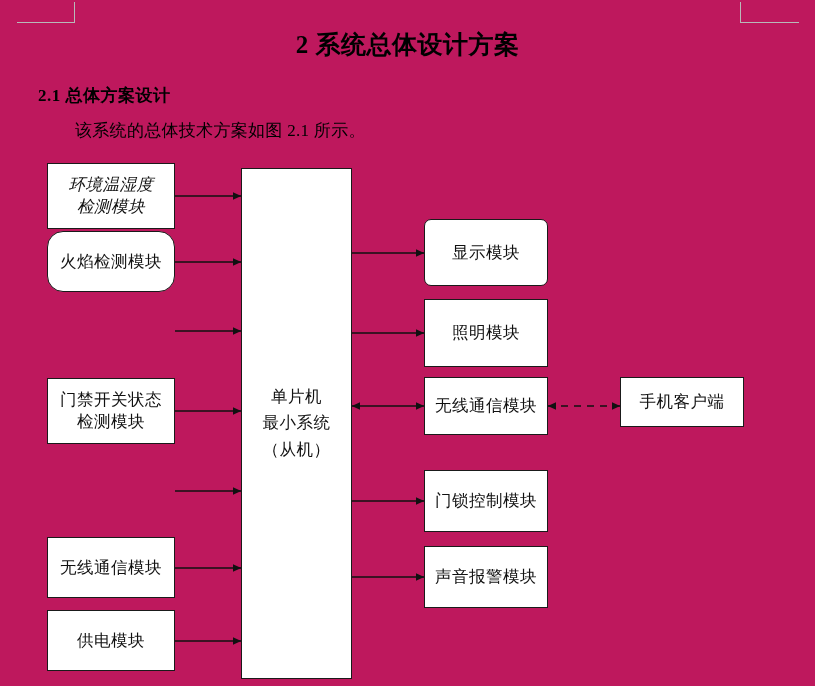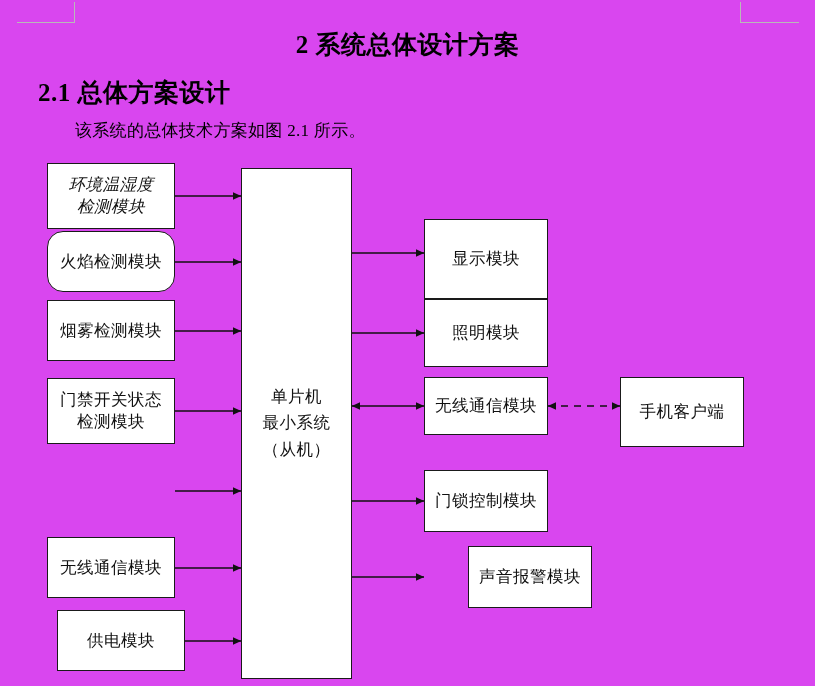--- a/index.html
+++ b/index.html
@@ -9,21 +9,21 @@
   }
   body {
     font-family: "Liberation Serif", "DejaVu Serif", serif;
     color: #000000;
   }
   #page {
     position: relative;
     width: 815px;
     height: 686px;
     overflow: hidden;
-    background: #d946ef;
+    background: #be185d;
   }
 
   
   .corner {
     position: absolute;
     border-color: #b9b9b9;
     border-style: solid;
     border-width: 0;
   }
   .corner-tl {
@@ -44,22 +44,22 @@
     position: absolute;
     left: 0; top: 28px;
     width: 815px;
     text-align: center;
     font-size: 25px;
     font-weight: bold;
     letter-spacing: 0.5px;
   }
   .sec-title {
     position: absolute;
-    left: 38px; top: 76px;
-    font-size: 25px;
+    left: 38px; top: 84px;
+    font-size: 17px;
     font-weight: bold;
     letter-spacing: 0.5px;
   }
   .body-para {
     position: absolute;
     left: 75px; top: 119px;
     font-size: 17px;
     letter-spacing: 0.3px;
   }
 
@@ -130,29 +130,28 @@
           <line x1="352" y1="333" x2="424" y2="333" marker-end="url(#ah)"></line>
           <line x1="352" y1="406" x2="424" y2="406" marker-end="url(#ah)" marker-start="url(#ahr)"></line>
           <line x1="352" y1="501" x2="424" y2="501" marker-end="url(#ah)"></line>
           <line x1="352" y1="577" x2="424" y2="577" marker-end="url(#ah)"></line>
           <line x1="548" y1="406" x2="620" y2="406" marker-end="url(#ah)" marker-start="url(#ahr)" stroke-dasharray="7 6"></line>
         </g>
     </svg>
   <div class="node" style="left: 47px; top: 163px; width: 128px; height: 66px; font-style: italic;">环境温湿度
 检测模块</div>
       <div class="node" style="left: 47px; top: 231px; width: 128px; height: 61px; border-radius: 16px;">火焰检测模块</div>
-      <div class="node" style="left: 47px; top: 300px; width: 128px; height: 61px;">烟雾检测模块</div>
       <div class="node" style="left: 47px; top: 378px; width: 128px; height: 66px;">门禁开关状态
 检测模块</div>
       <div class="node" style="left: 47px; top: 537px; width: 128px; height: 61px;">无线通信模块</div>
-      <div class="node" style="left: 47px; top: 610px; width: 128px; height: 61px; margin-left: 10px;">供电模块</div>
+      <div class="node" style="left: 47px; top: 610px; width: 128px; height: 61px;">供电模块</div>
       <div class="node mcu" style="left: 241px; top: 168px; width: 111px; height: 511px;">单片机
 最小系统
 （从机）</div>
-      <div class="node" style="left: 424px; top: 219px; width: 124px; height: 80px;">显示模块</div>
+      <div class="node" style="left: 424px; top: 219px; width: 124px; height: 67px; border-radius: 7px;">显示模块</div>
       <div class="node" style="left: 424px; top: 299px; width: 124px; height: 68px;">照明模块</div>
       <div class="node" style="left: 424px; top: 377px; width: 124px; height: 58px;">无线通信模块</div>
       <div class="node" style="left: 424px; top: 470px; width: 124px; height: 62px;">门锁控制模块</div>
-      <div class="node" style="left: 424px; top: 546px; width: 124px; height: 62px; margin-left: 44px;">声音报警模块</div>
-      <div class="node" style="left: 620px; top: 377px; width: 124px; height: 70px;">手机客户端</div>
+      <div class="node" style="left: 424px; top: 546px; width: 124px; height: 62px;">声音报警模块</div>
+      <div class="node" style="left: 620px; top: 377px; width: 124px; height: 50px;">手机客户端</div>
     </div>
 
 </div>
 
 </body></html>

